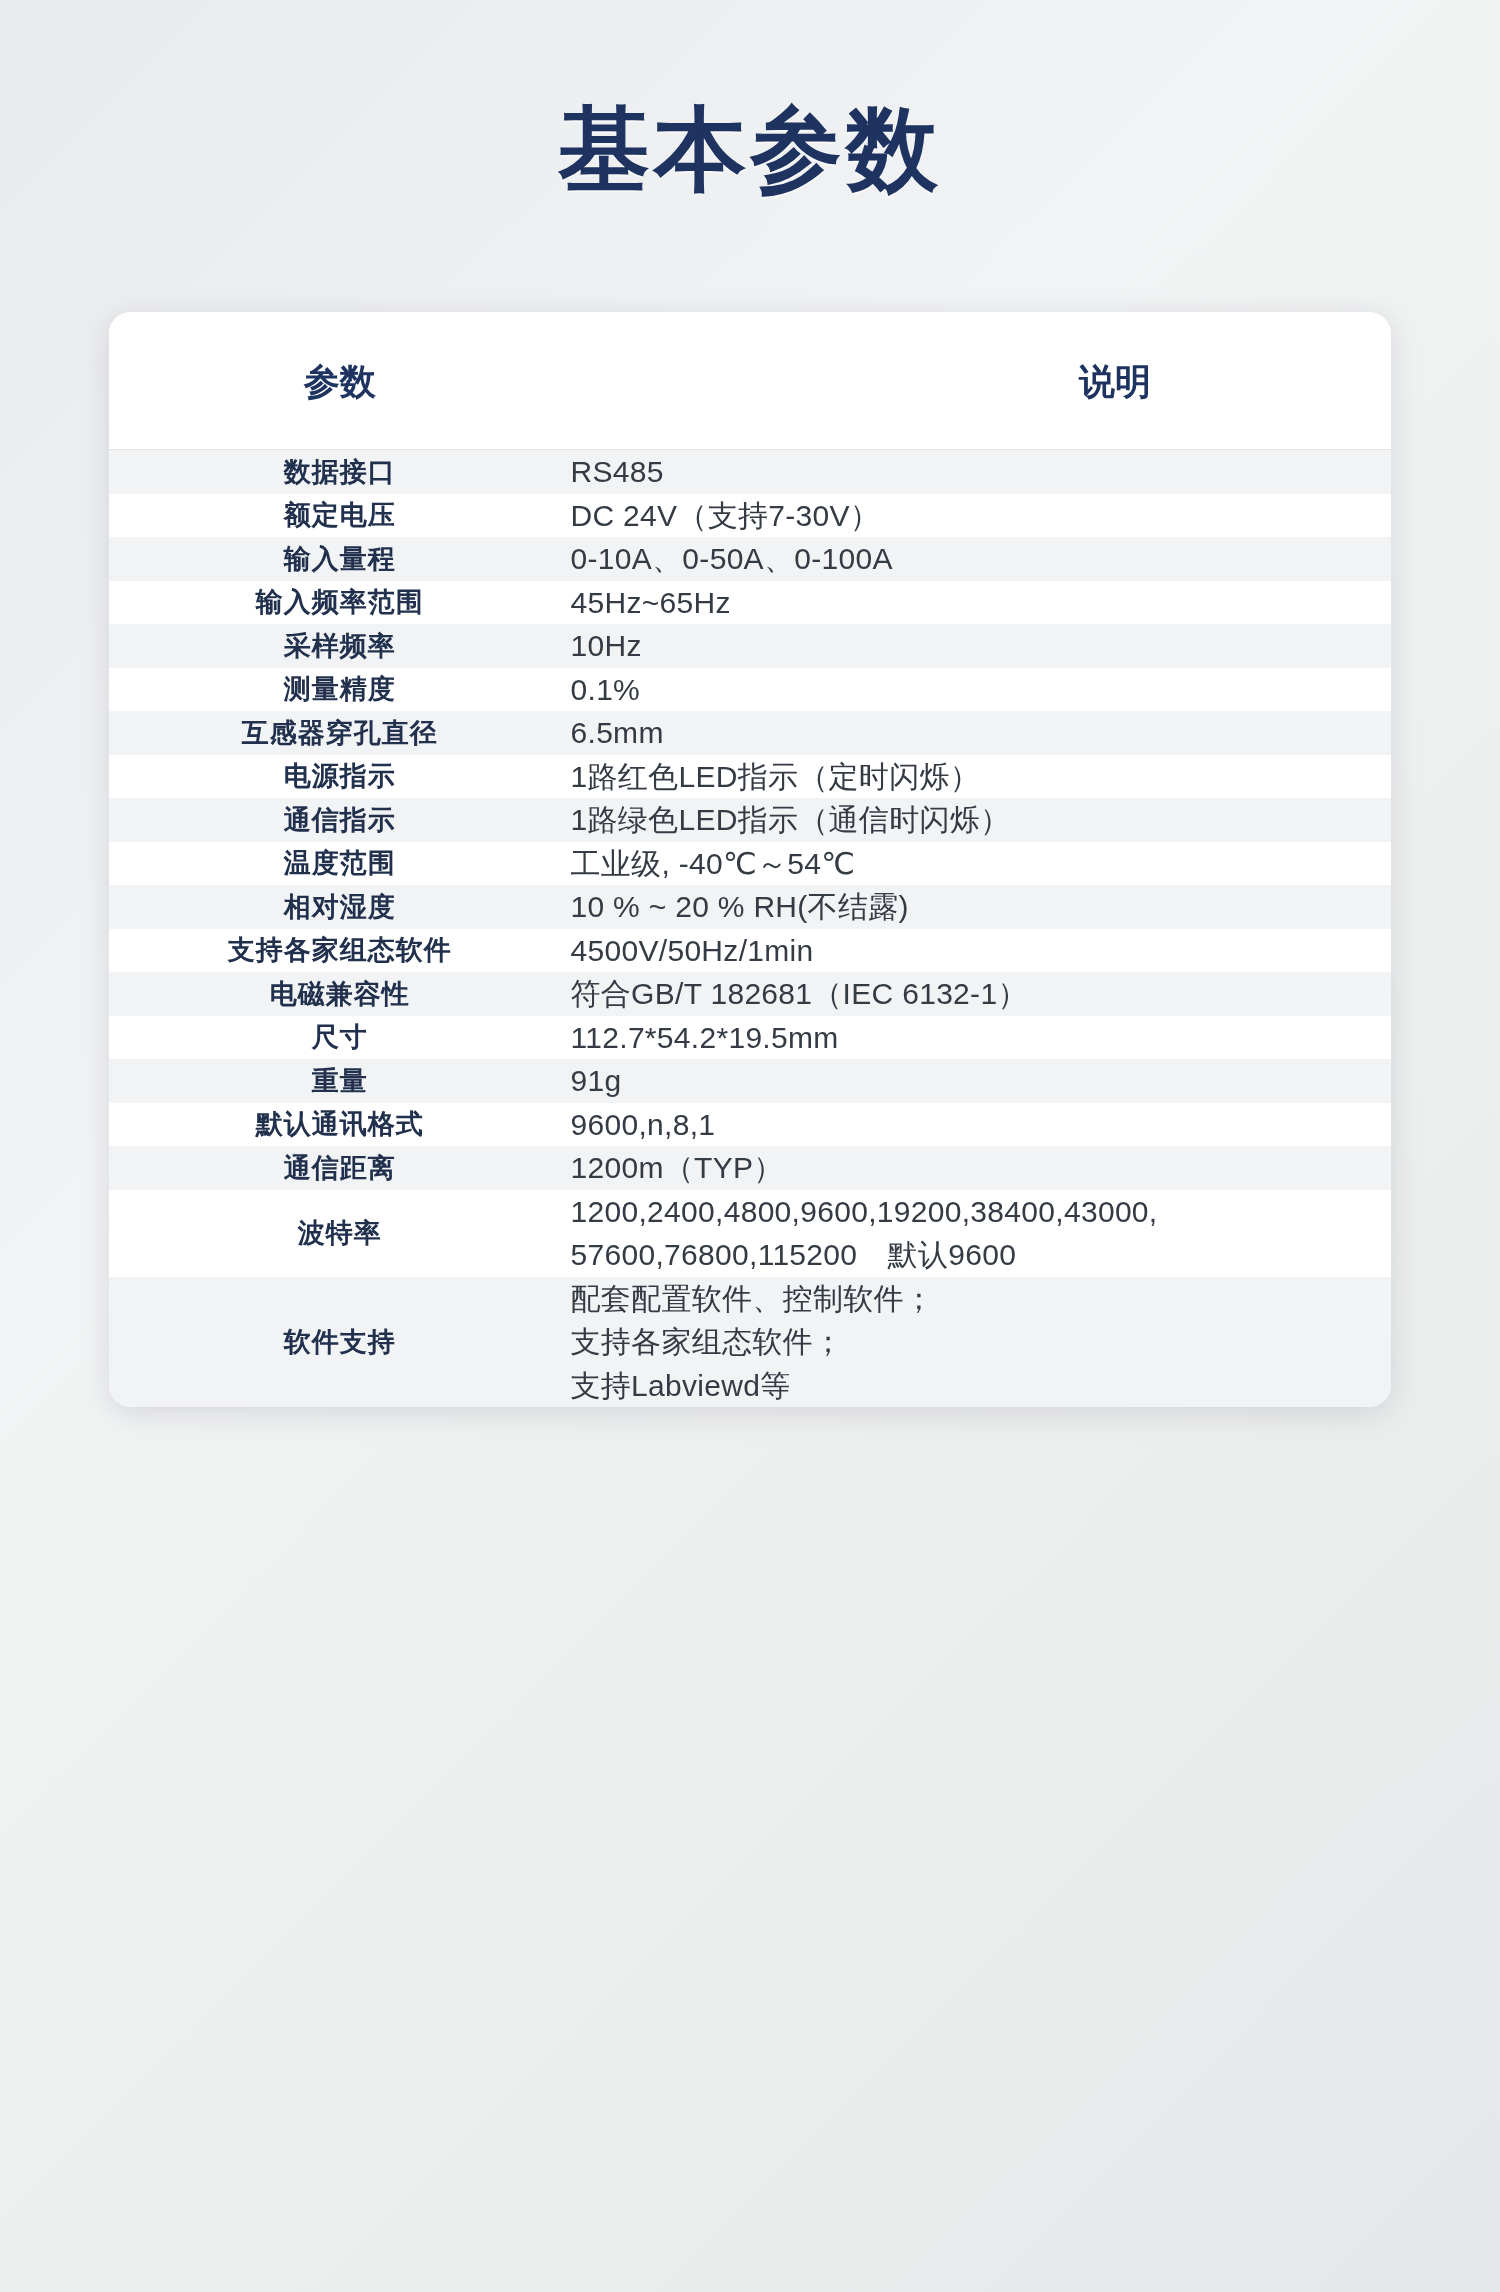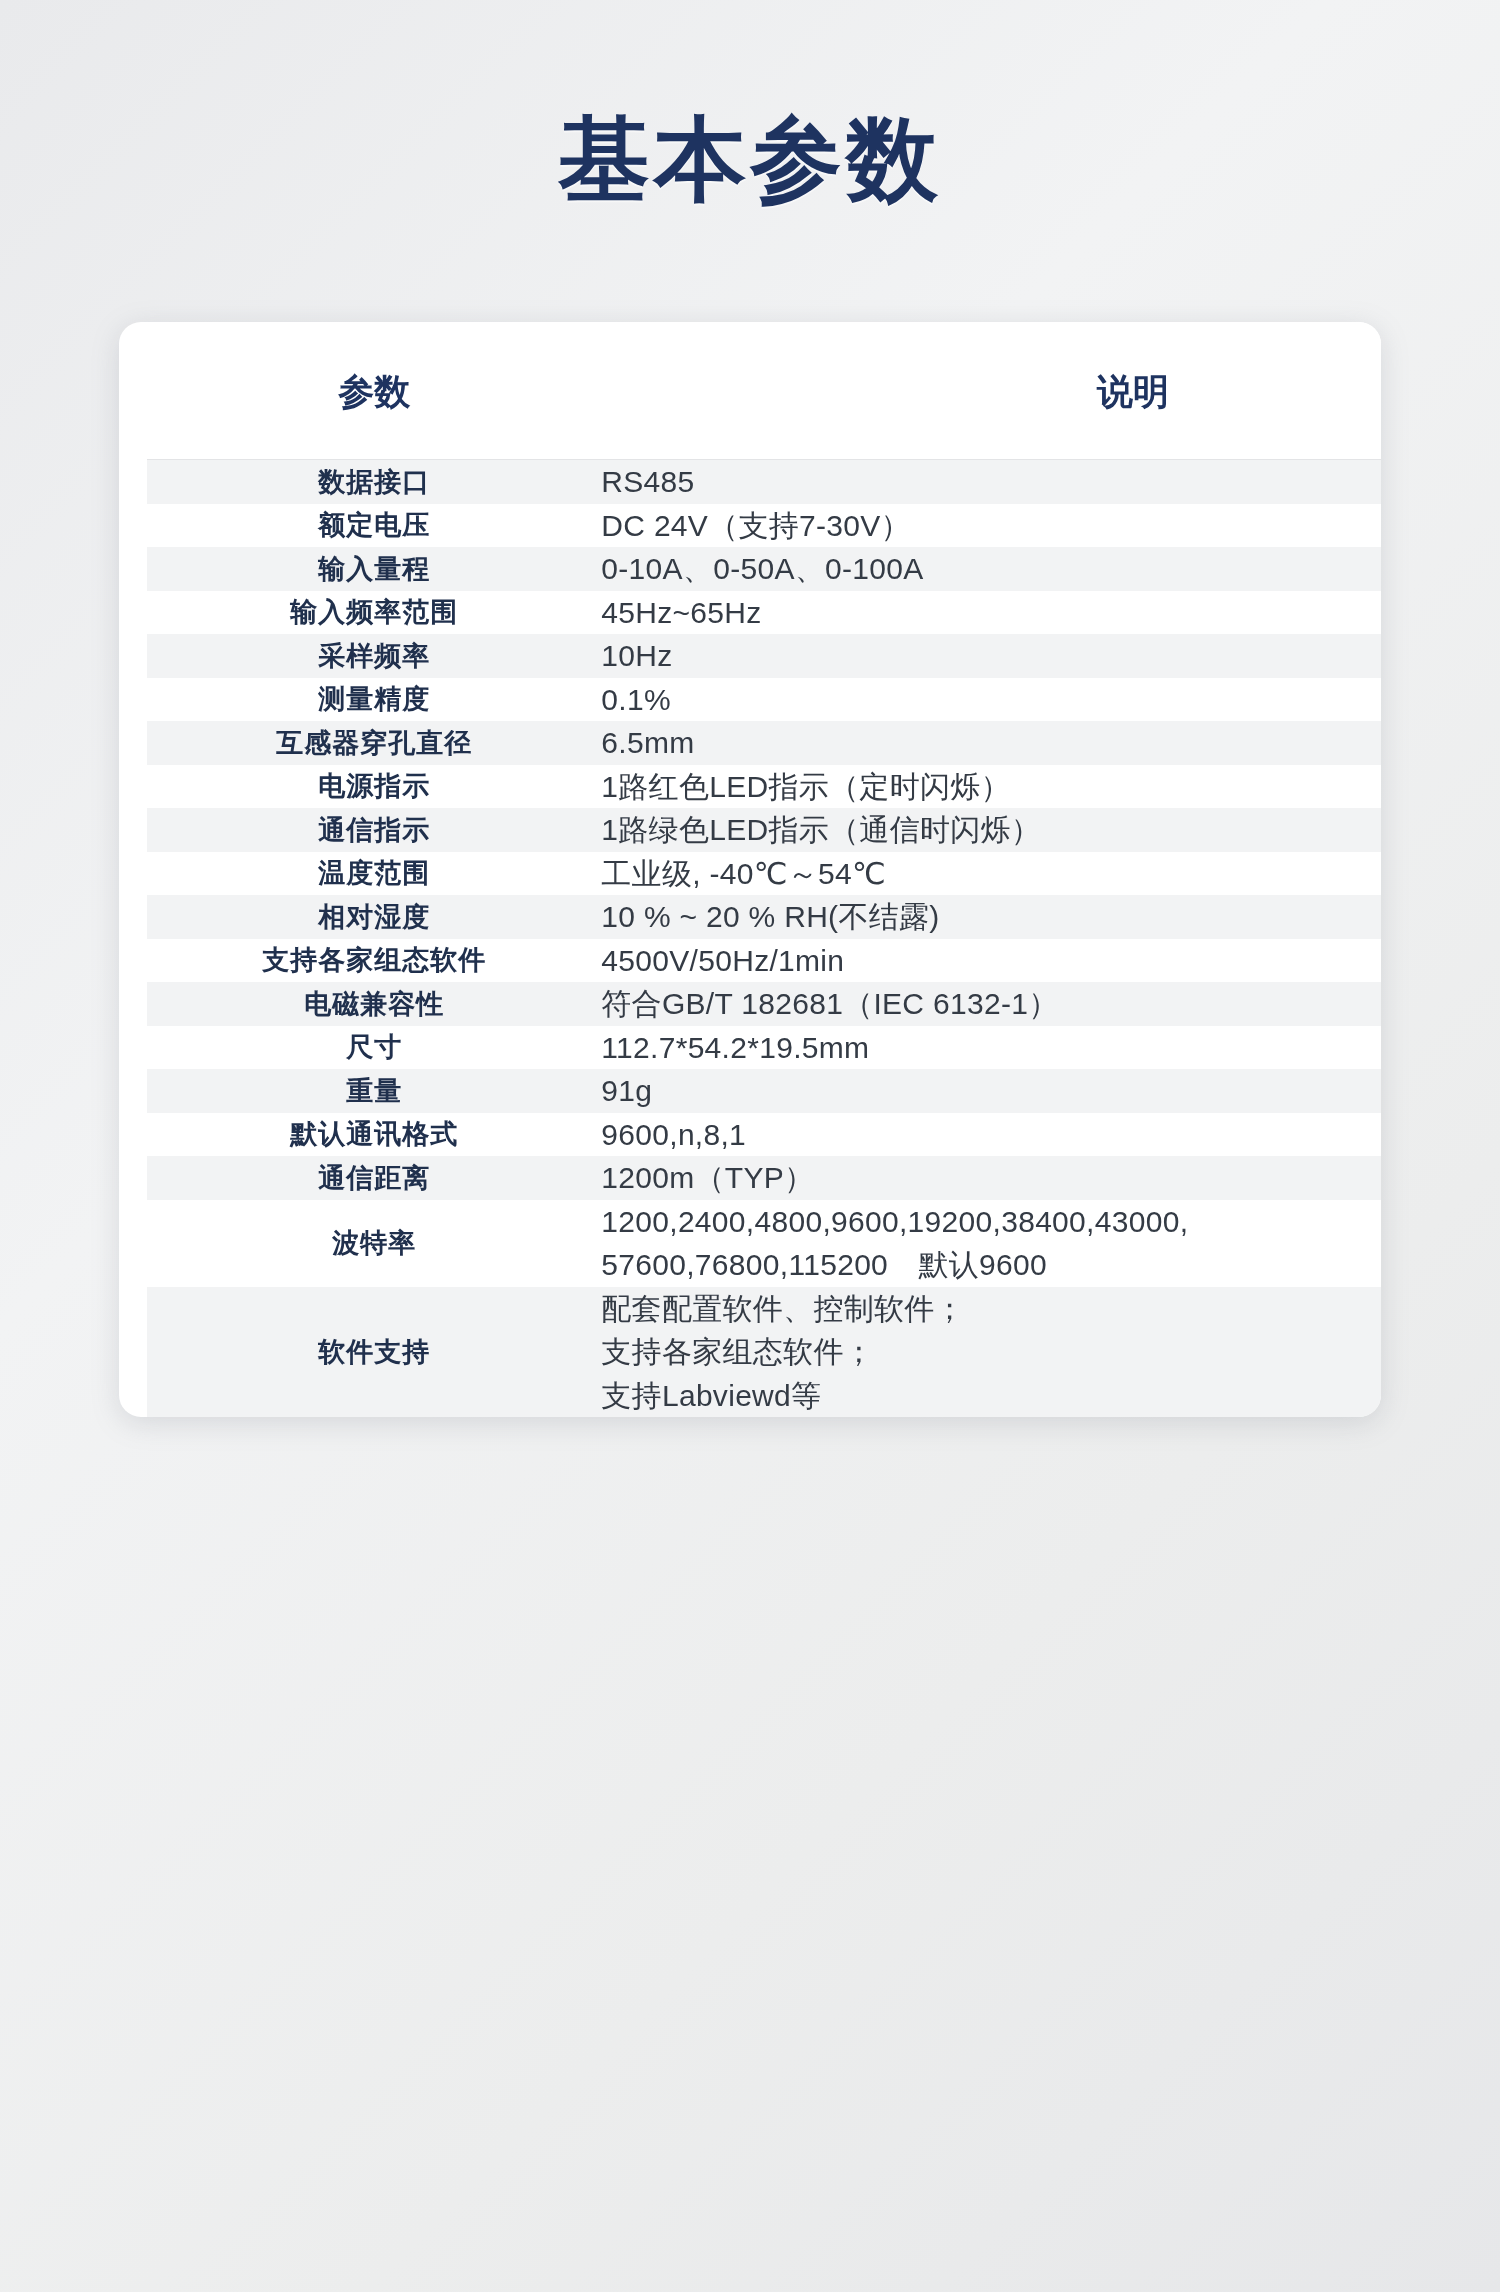--- a/index.html
+++ b/index.html
@@ -9,21 +9,21 @@
   body {
     width: 1500px;
     min-height: 2292px;
     background: linear-gradient(135deg, #e9eaec 0%, #f2f3f4 35%, #eceded 70%, #e6e7e9 100%);
     font-family: "Liberation Sans", "DejaVu Sans", sans-serif;
     -webkit-font-smoothing: antialiased;
   }
   .page {
     width: 1500px;
     box-sizing: border-box;
-    padding: 11px;
+    padding: 1px;
   }
   .title {
     text-align: center;
     color: #1e3360;
     font-size: 92px;
     font-weight: bold;
     letter-spacing: 4px;
     padding-top: 98px;
     padding-bottom: 0;
     line-height: 1.1;
@@ -33,21 +33,20 @@
     margin: 112px 108px 0 108px;
     background: #ffffff;
     border-radius: 22px;
     box-shadow: 0 6px 28px rgba(120,125,135,0.22);
     overflow: hidden;
   }
   table.spec {
     width: 100%;
     border-collapse: collapse;
     table-layout: fixed;
-    margin-left: 28px;
   }
   table.spec col.c1 { width: 36%; }
   table.spec col.c2 { width: 64%; }
   table.spec thead th {
     font-size: 36px;
     color: #1e3360;
     font-weight: bold;
     padding: 46px 0 42px 0;
     background: #ffffff;
     border-bottom: 1px solid #e3e4e6;

